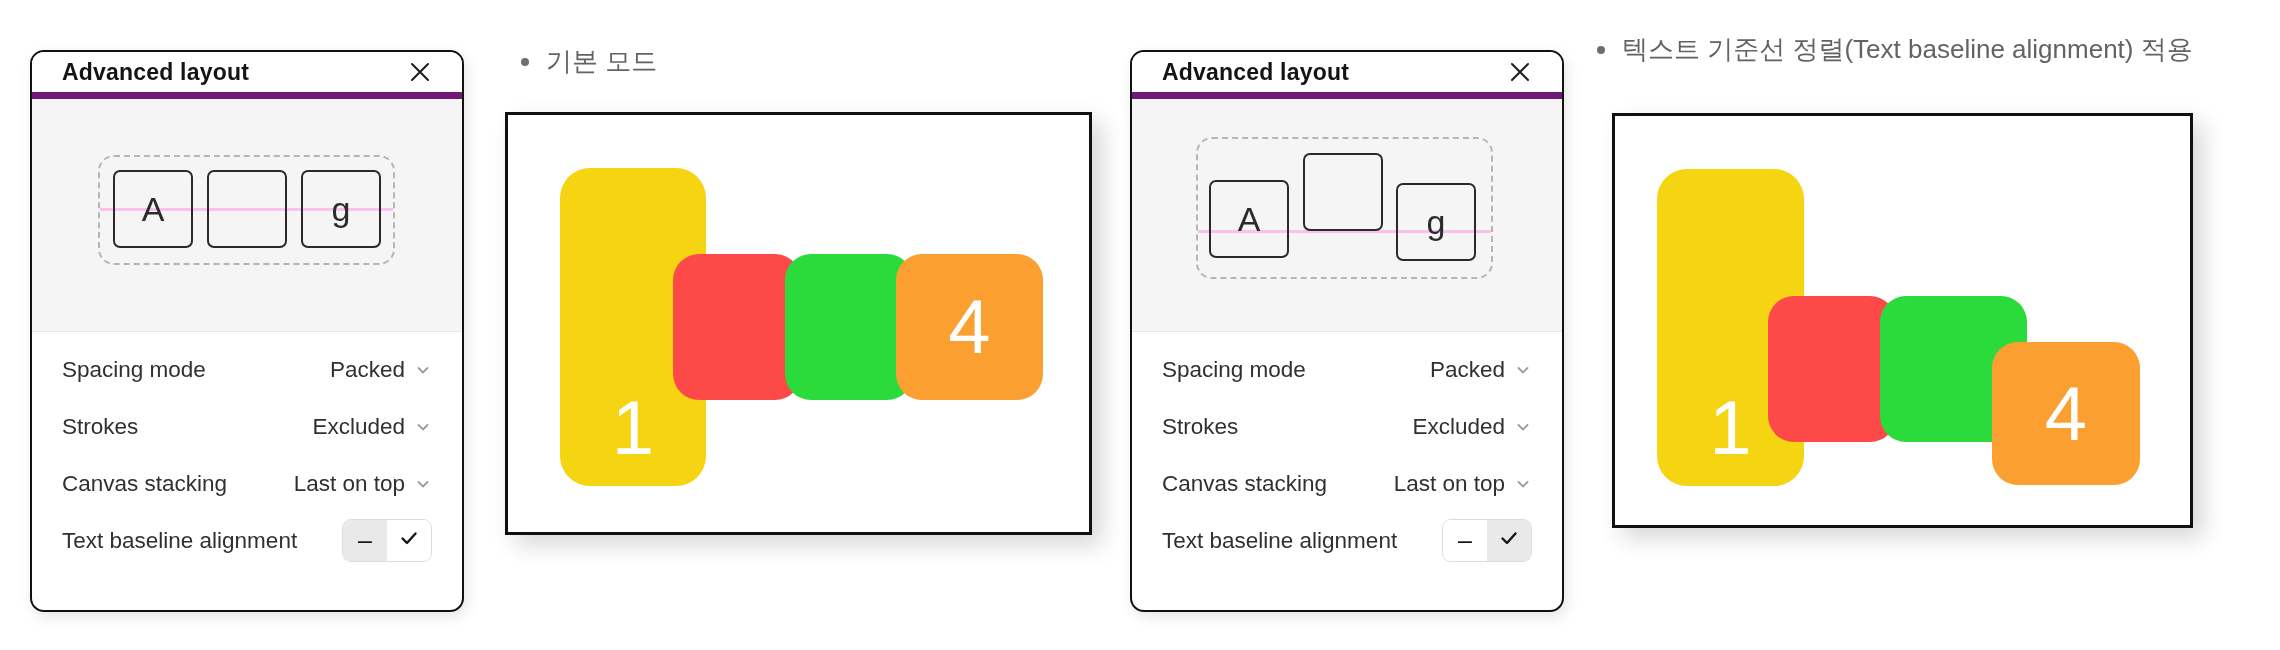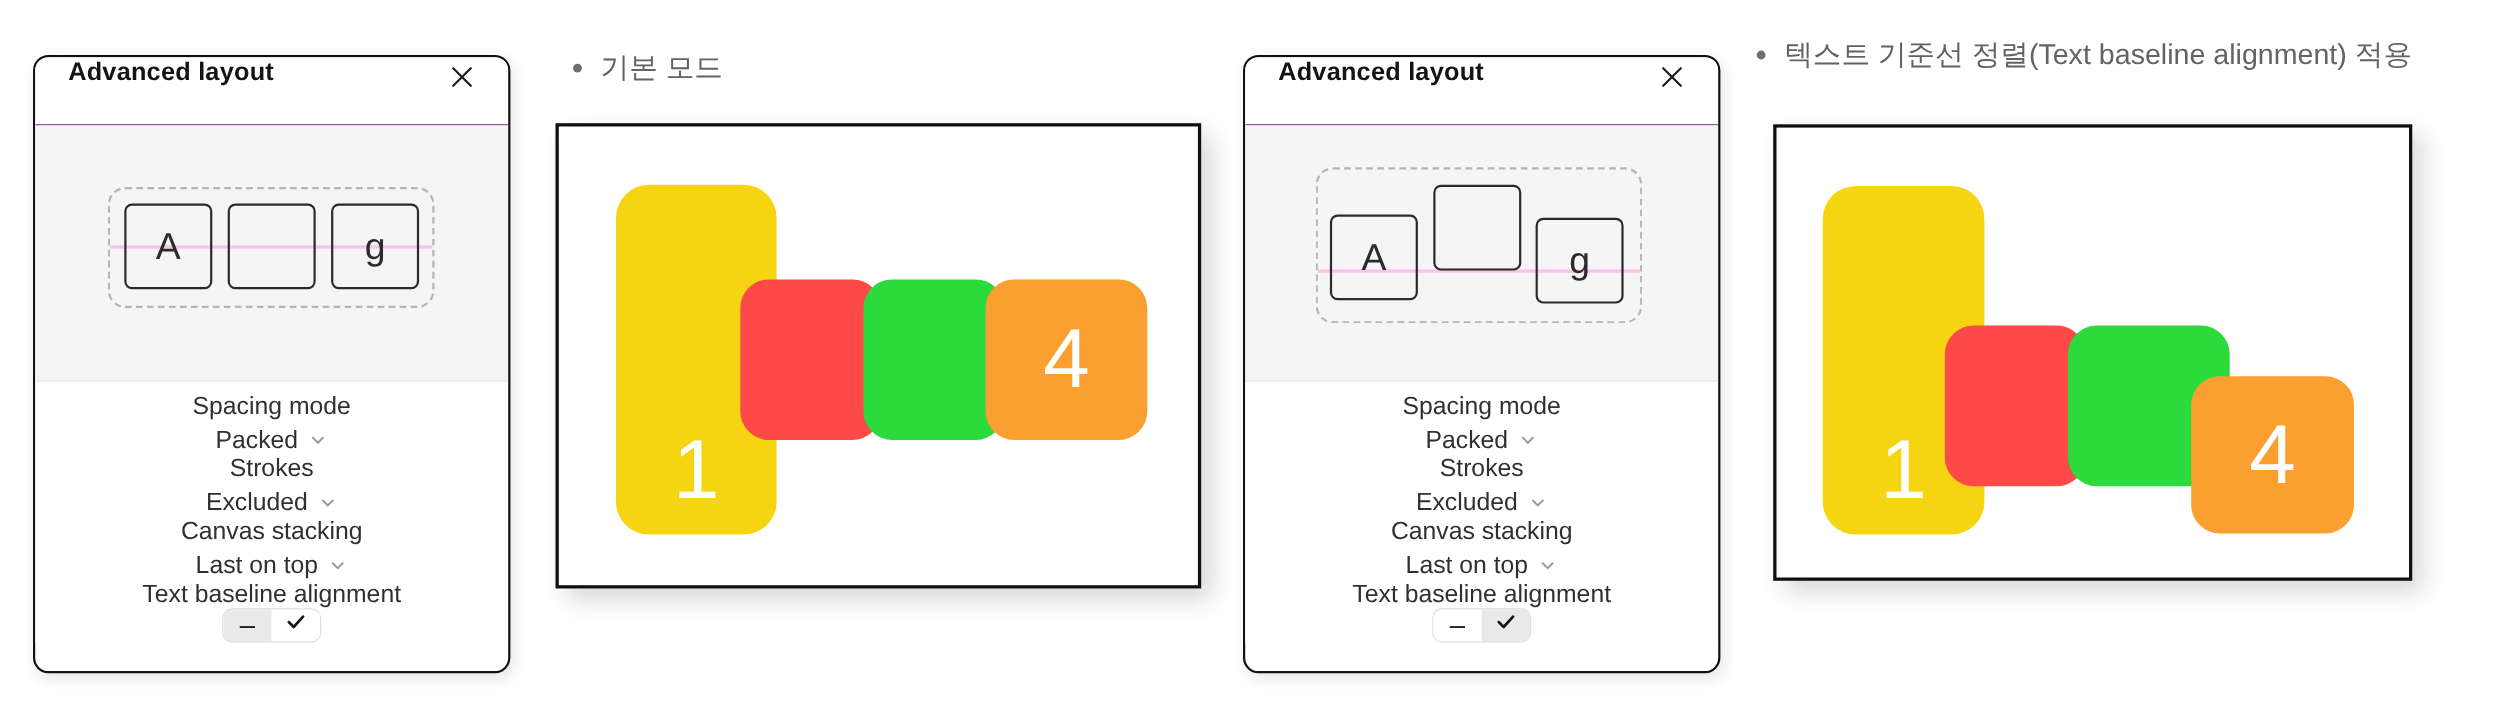--- a/index.html
+++ b/index.html
@@ -14,23 +14,23 @@
   .panel {
     position: absolute; width: 434px; height: 562px;
     background: #fff; border: 2.5px solid #111;
     border-radius: 14px; overflow: hidden;
     box-shadow: 3px 5px 14px rgba(0,0,0,.10);
   }
   .p1 { left: 30px;   top: 50px; }
   .p2 { left: 1130px; top: 50px; }
 
   .panel-header {
-    height: 62px; background: #fff;
-    display: flex; justify-content: space-between;
-    padding: 0 24px 0 30px; border-bottom: 1px solid #701a75;
+    height: 47px; background: #fff;
+    display: flex; align-items: center; justify-content: space-between;
+    padding: 0 24px 0 30px; border-bottom: 7px solid #701a75;
   }
   .panel-title { font-size: 23px; font-weight: 700; color: #141414; letter-spacing: .2px; }
   .close-btn { width: 36px; height: 36px; display: flex; align-items: center; justify-content: center; cursor: pointer; }
 
   .panel-preview { position: relative; height: 233px; background: #f5f5f5; border-bottom: 1px solid #e7e7e7; }
   .dashed-box { position: absolute; border: 2px dashed #b5b5b5; border-radius: 16px; }
   .p1 .dashed-box { left: 66px; top: 56px; width: 297px; height: 110px; }
   .p2 .dashed-box { left: 64px; top: 38px; width: 297px; height: 142px; }
   .baseline-line { position: absolute; left: 0; right: 0; height: 3px; }
   .p1 .baseline-line { top: 51px; }
@@ -42,21 +42,21 @@
     font-size: 34px; color: #2b2b2b; background: transparent;
   }
   .p1 .sq-a   { left: 13px;  top: 13px; }
   .p1 .sq-mid { left: 107px; top: 13px; }
   .p1 .sq-g   { left: 201px; top: 13px; }
   .p2 .sq-a   { left: 11px;  top: 41px; }
   .p2 .sq-mid { left: 105px; top: 14px; }
   .p2 .sq-g   { left: 198px; top: 44px; }
 
   .panel-rows { background: #fff; padding: 9px 30px 0 30px; }
-  .row { height: 57px; display: flex; align-items: center; justify-content: space-between; flex-direction: column; }
+  .row { height: 57px; display: flex; align-items: center; justify-content: space-between; }
   .row-label { font-size: 22.5px; color: #303030; }
   .row-value { display: flex; align-items: center; gap: 9px; font-size: 22.5px; color: #303030; cursor: pointer; }
   .chev { display: flex; align-items: center; }
 
   .segmented {
     width: 90px; height: 43px; display: flex;
     border: 1.5px solid #dcdcdc; border-radius: 9px; overflow: hidden; background: #fff;
   }
   .seg { flex: 1; display: flex; align-items: center; justify-content: center; font-size: 25px; color: #141414; cursor: pointer; background: #fff; }
   .sel-left  .seg-off { background: #e9e9e9; }

